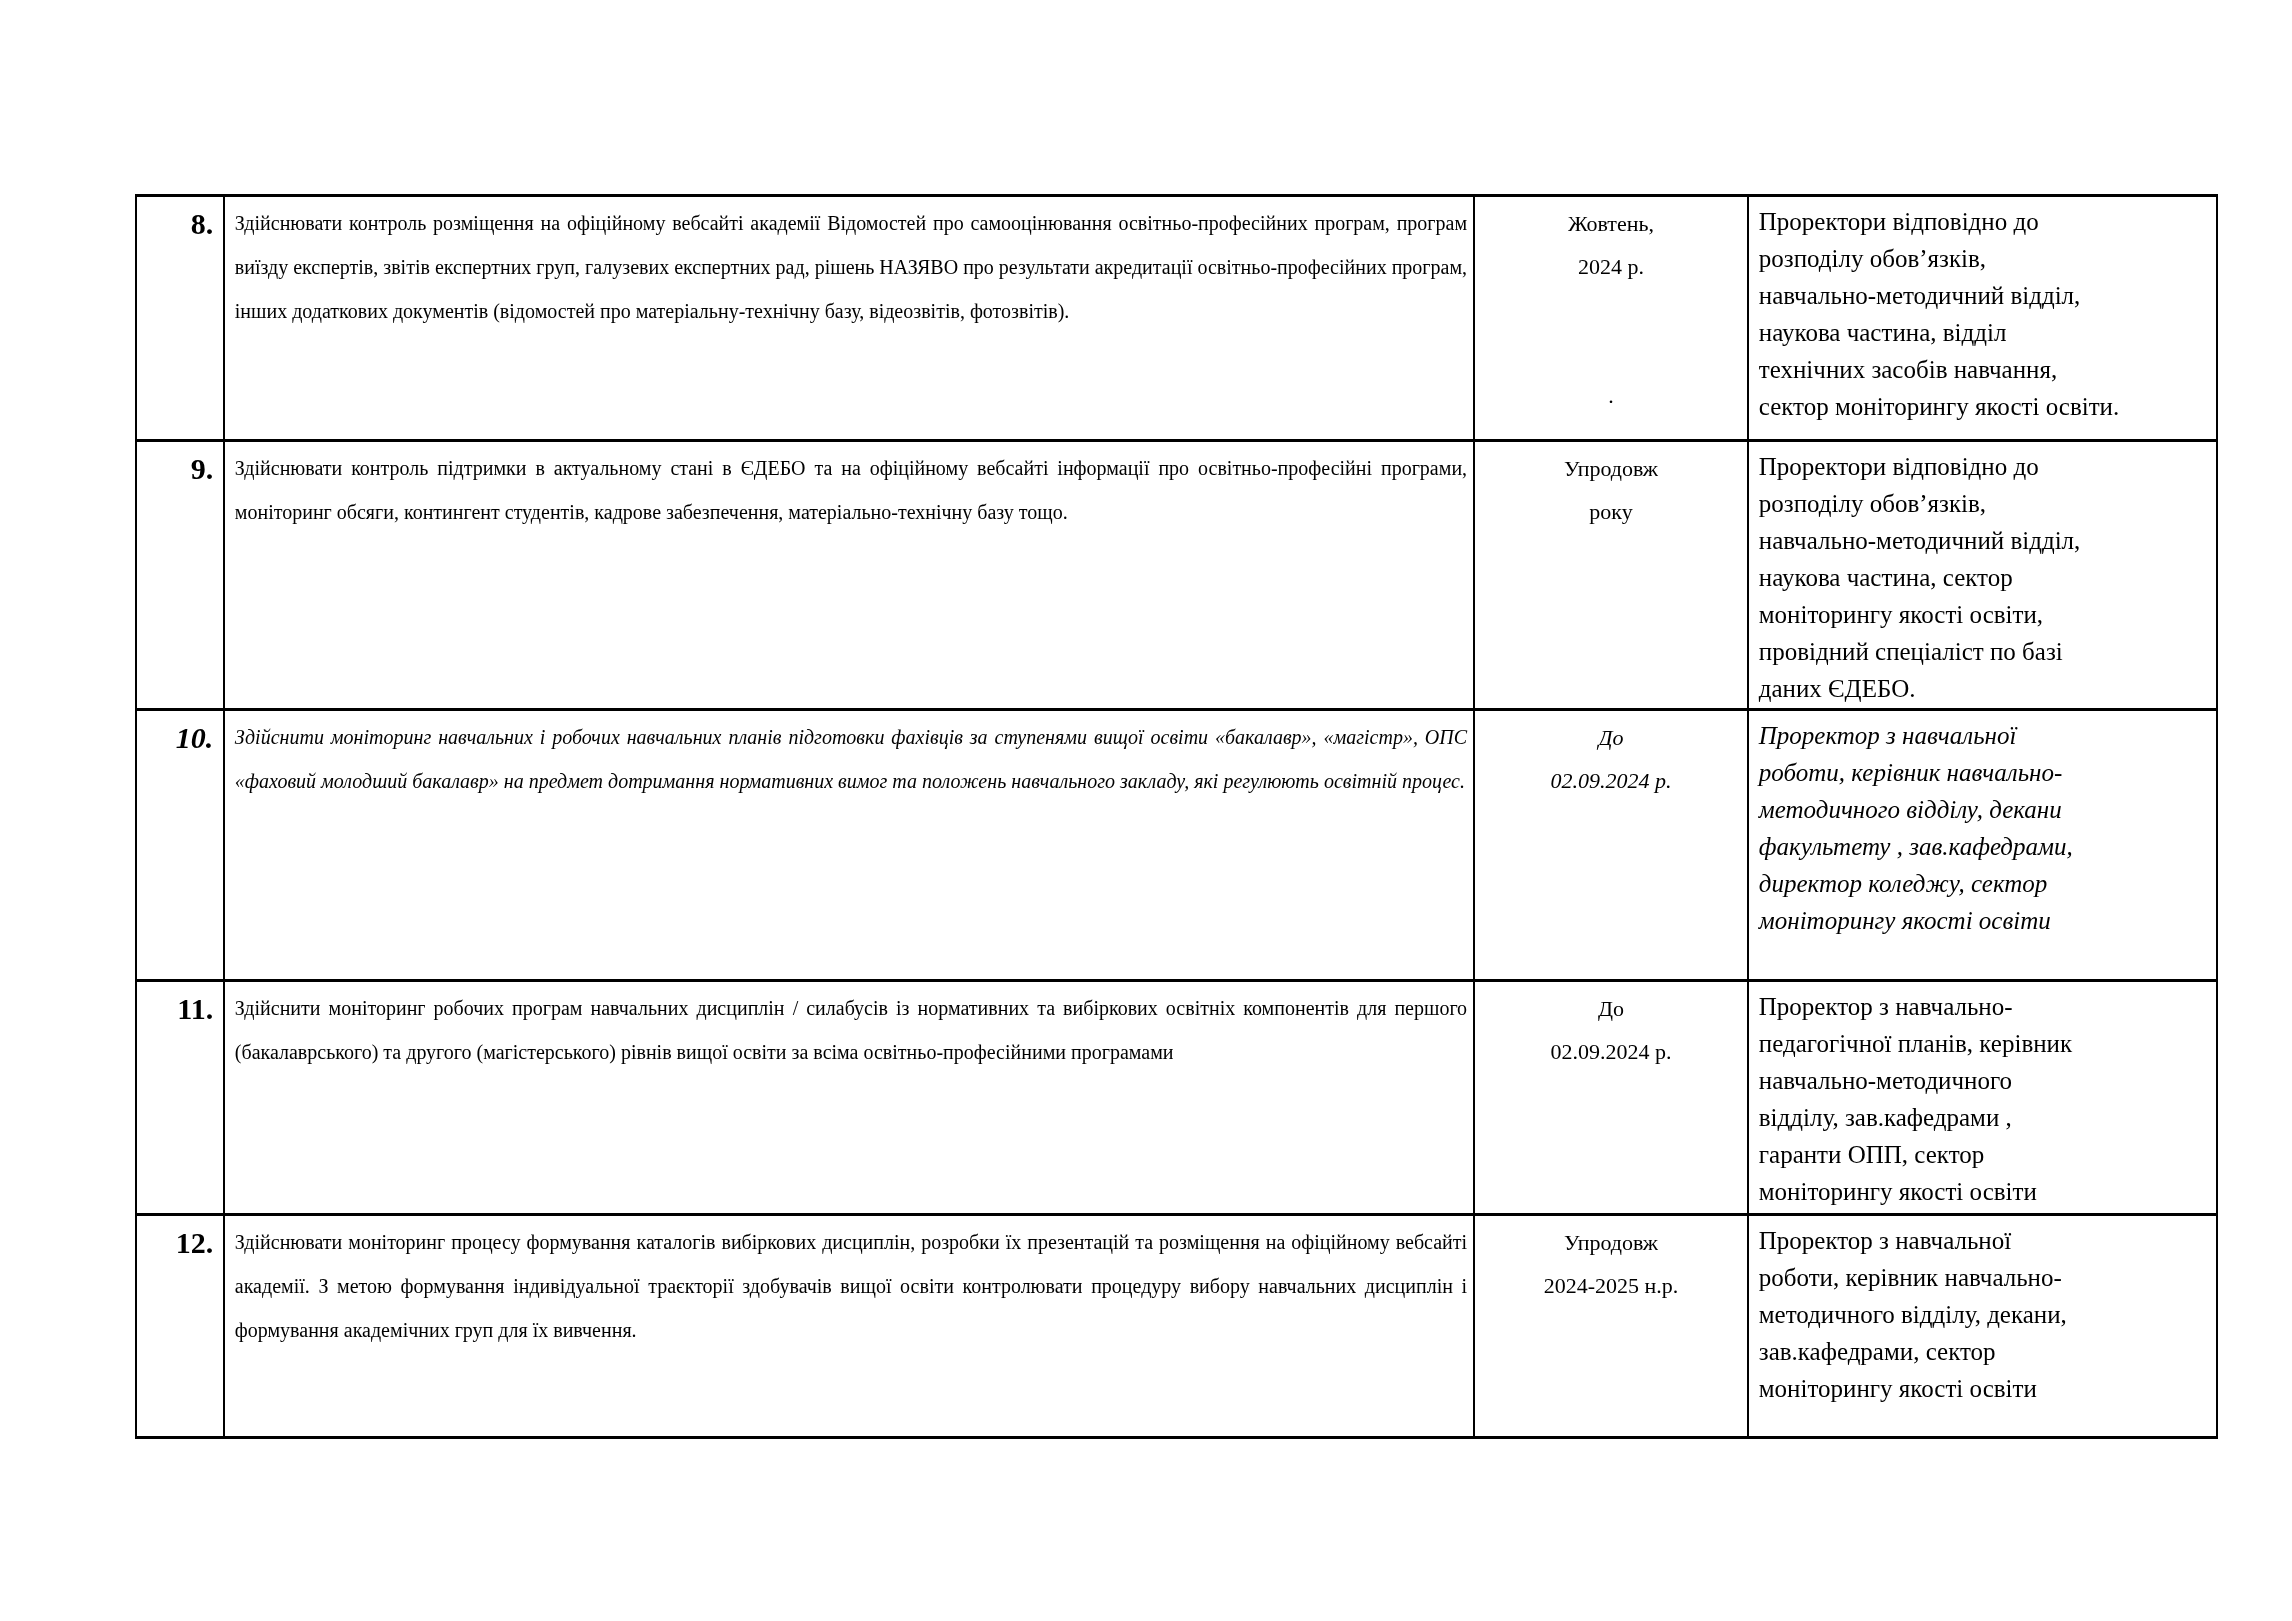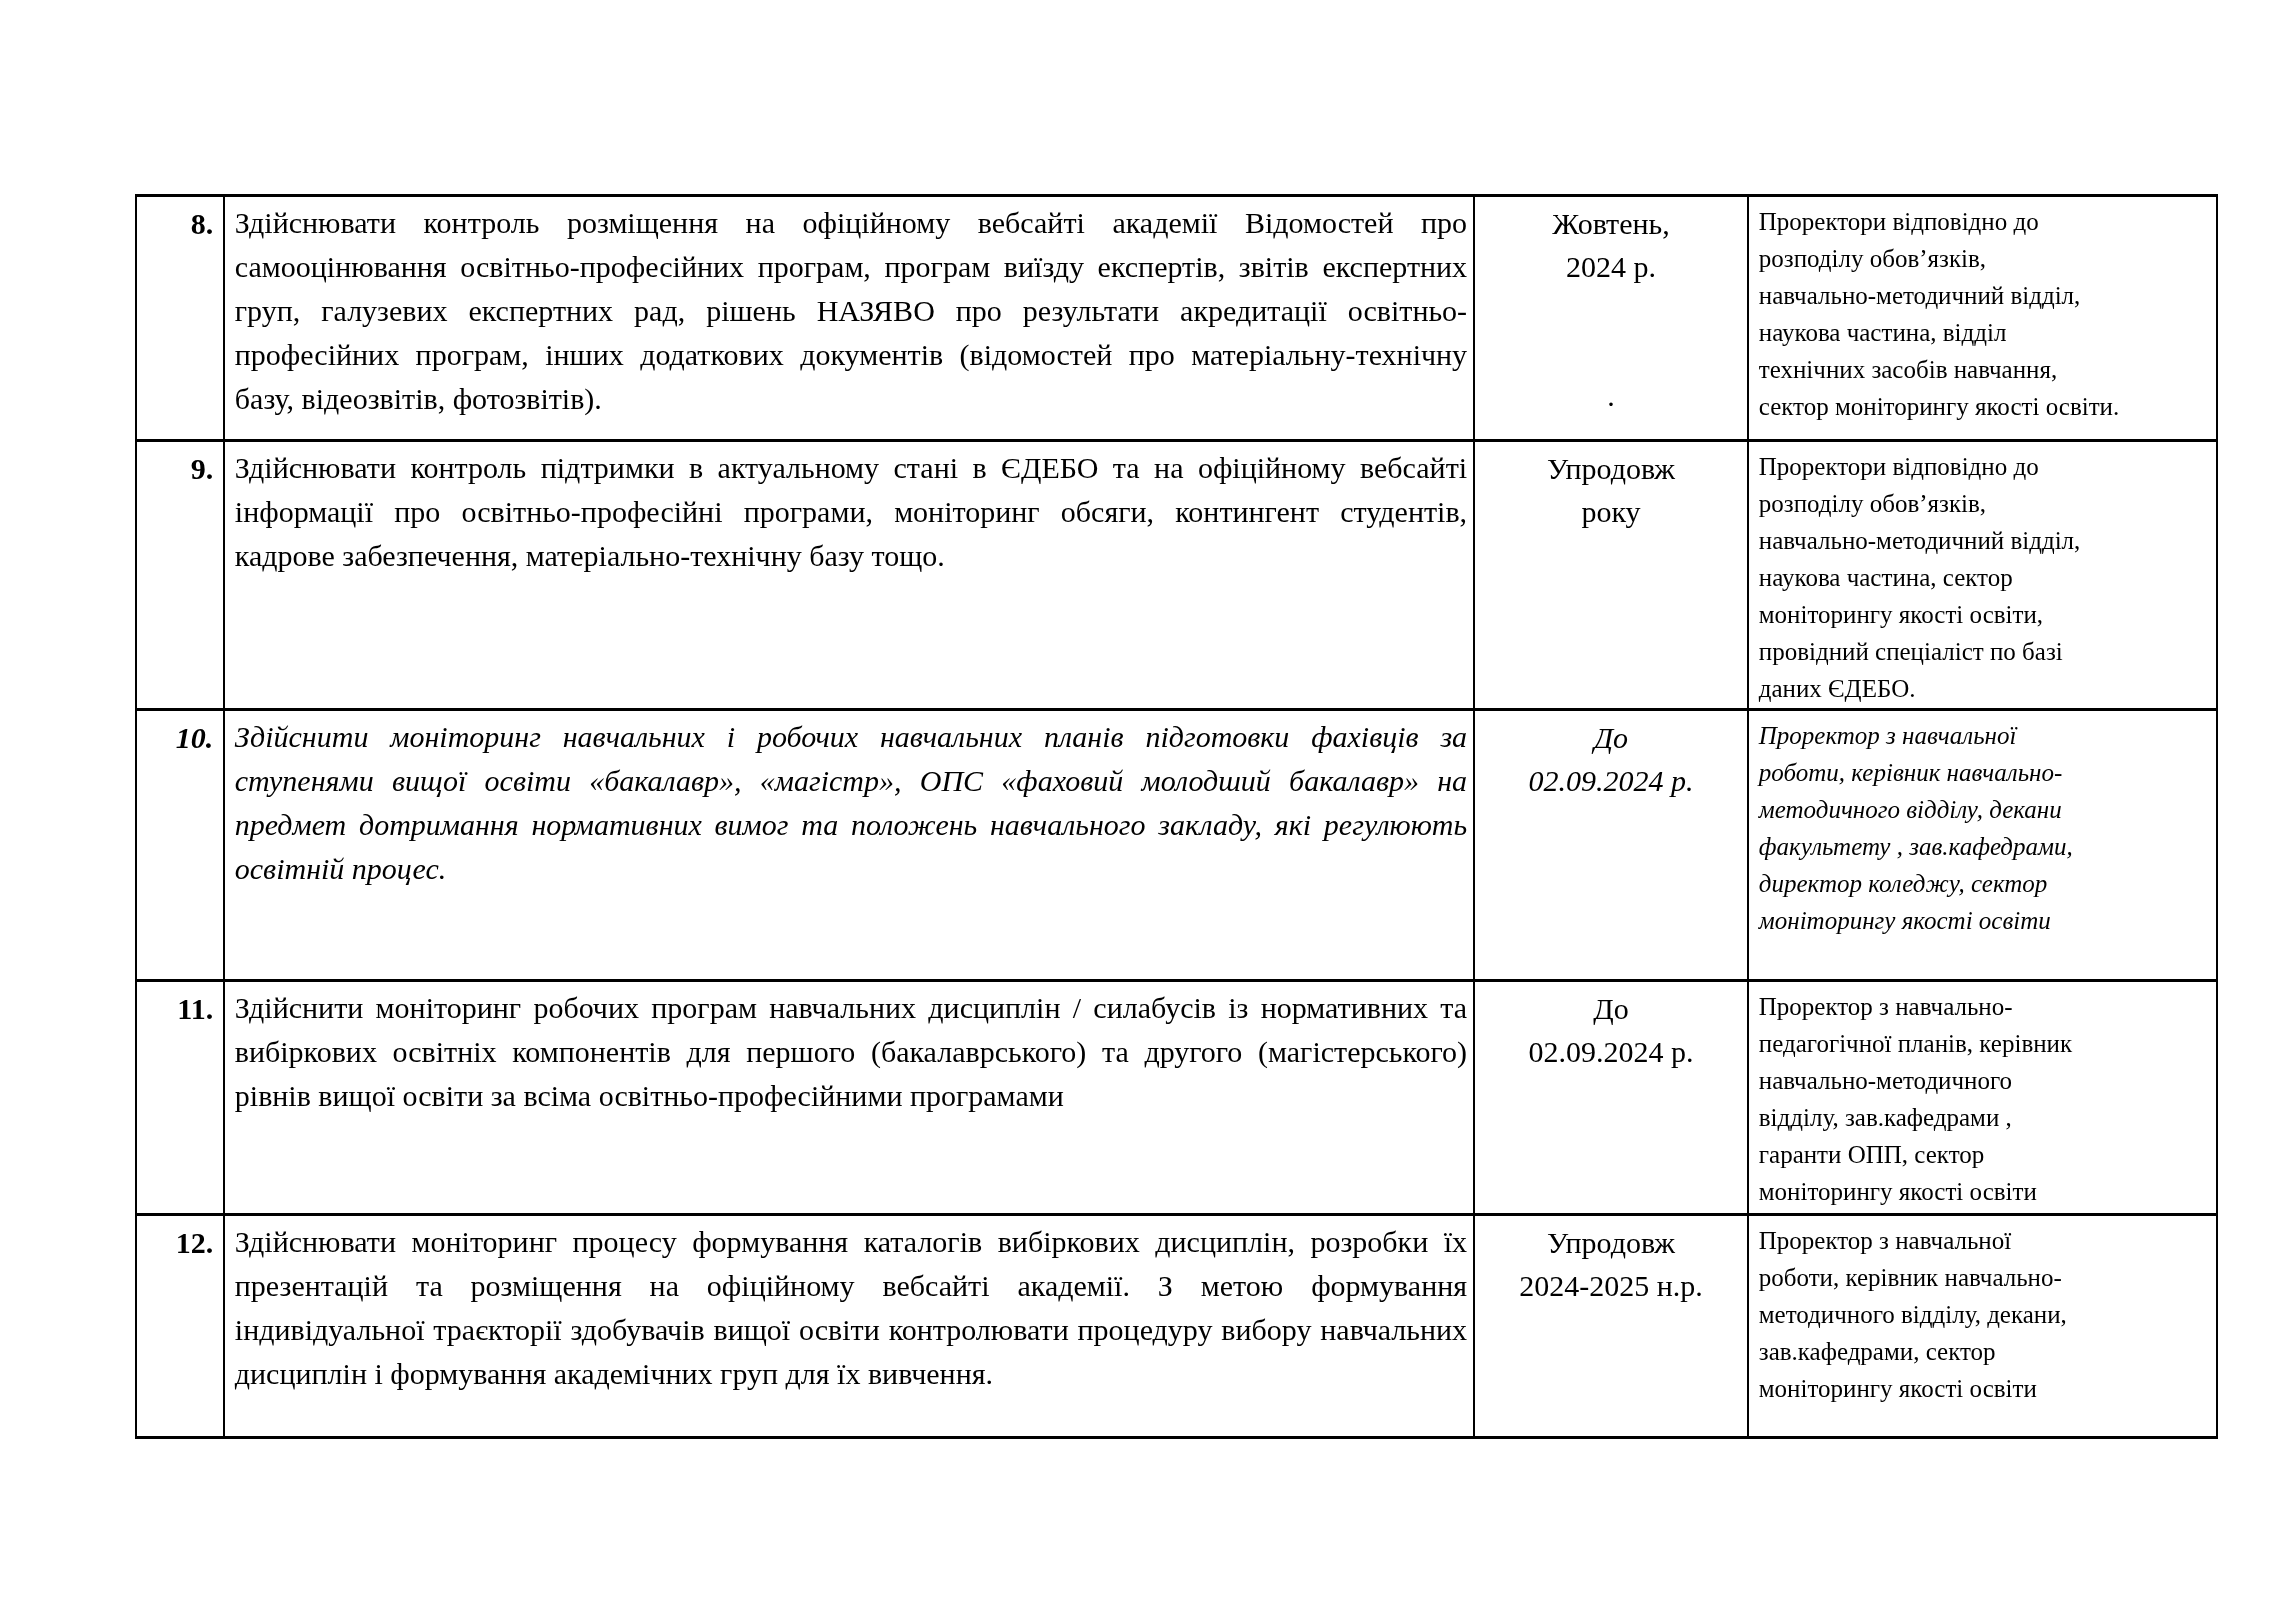--- a/index.html
+++ b/index.html
@@ -49,27 +49,27 @@
   tr.row-12 { height: 223px; font-family: Liberation Serif, serif; }
 
   td.num-cell {
     font-weight: bold;
     font-size: 30px;
     line-height: 43px;
     text-align: right;
     padding: 4.9px 9.8px 0 0;
   }
   td.task-cell {
-    font-size: 30px;
+    font-size: 20px;
     line-height: 44px;
     text-align: justify;
     padding: 3.9px 5.9px 0 9.8px;
   }
   td.deadline-cell {
-    font-size: 30px;
+    font-size: 22px;
     line-height: 43px;
     text-align: center;
     white-space: pre-line;
     padding: 4.9px 3.9px 0 3.9px;
   }
   td.resp-cell {
     font-size: 25px;
     line-height: 37px;
     text-align: left;
     white-space: pre-line;

